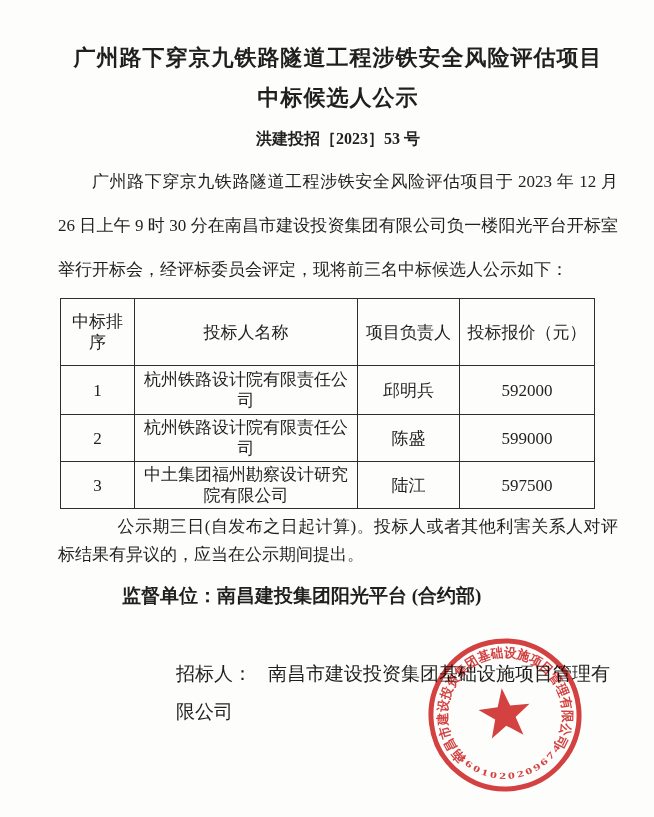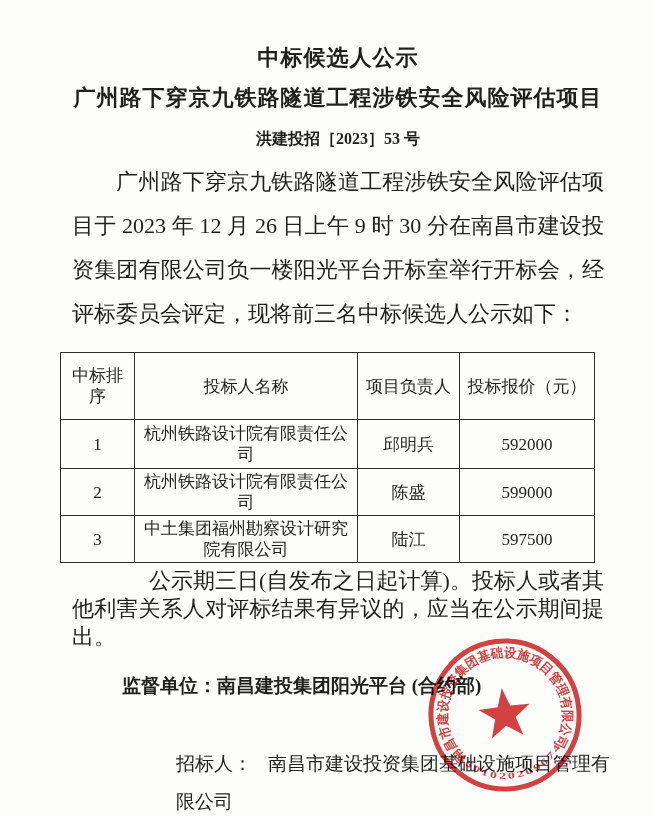--- a/index.html
+++ b/index.html
@@ -23,22 +23,22 @@
     letter-spacing:1px;
   }
   .docnum{
     margin-top:6px;
     font-size:16px;
     font-weight:bold;
     text-align:center;
     line-height:30px;
   }
   .para{
-    margin:16px;
-    font-size:22px;
+    margin:2px;
+    font-size:17px;
     line-height:44px;
     text-align:justify;
   }
   .p1{margin-top:6px;text-indent:2em;}
   .p2{margin-top:4px;text-indent:3.5em;line-height:28px;}
   table.bids{
     border-collapse:collapse;
     table-layout:fixed;
     width:534px;
     margin:6px 0 0 4px;
@@ -79,22 +79,22 @@
   .seal text{
     font-family:"Liberation Serif","DejaVu Serif",serif;
     font-weight:bold;
   }
 </style>
 </head>
 <body>
 
 <div class="page">
 
+  <h1 class="title">广州路下穿京九铁路隧道工程涉铁安全风险评估项目</h1>
   <h1 class="title">中标候选人公示</h1>
-  <h1 class="title">广州路下穿京九铁路隧道工程涉铁安全风险评估项目</h1>
 
   <div class="docnum">洪建投招［2023］53 号</div>
 
   <p class="para p1">广州路下穿京九铁路隧道工程涉铁安全风险评估项目于 2023 年 12 月 26 日上午 9 时 30 分在南昌市建设投资集团有限公司负一楼阳光平台开标室举行开标会，经评标委员会评定，现将前三名中标候选人公示如下：</p>
 
   <table class="bids">
     <colgroup>
       <col style="width:74px">
         <col style="width:223px">
         <col style="width:102px">

